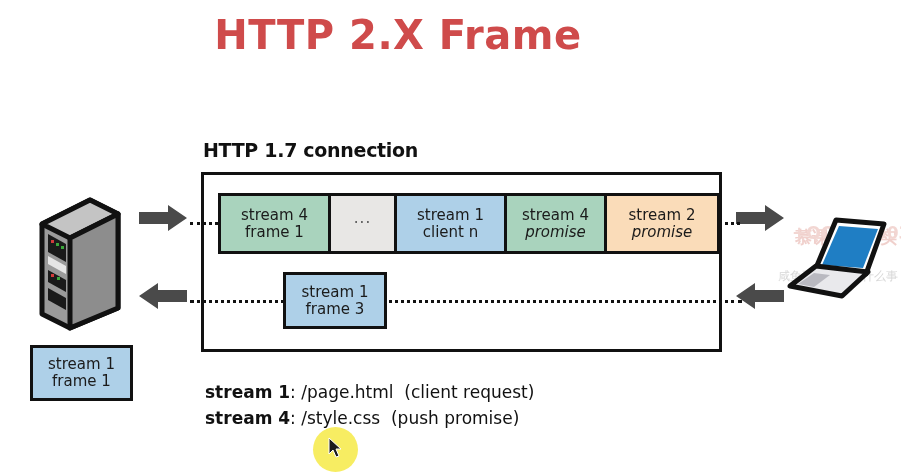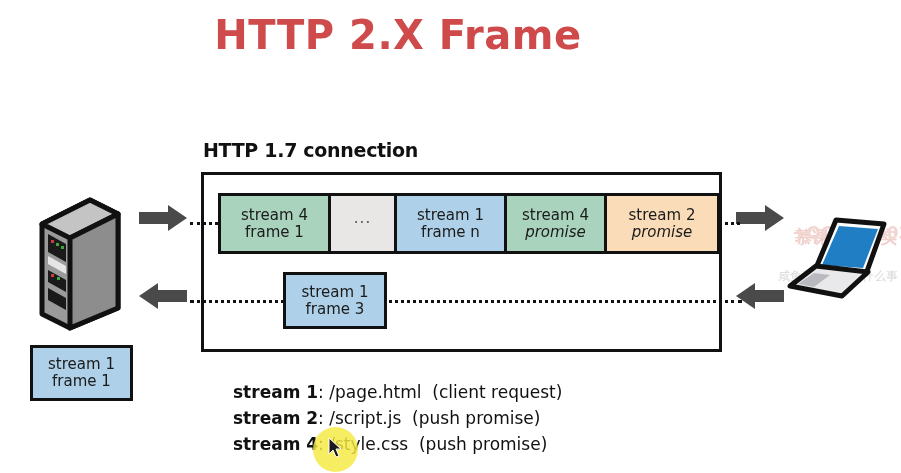--- a/index.html
+++ b/index.html
@@ -122,21 +122,20 @@
     text-align:center;
   }
 
   
   #legend { position:absolute; left:205px; top:380px; }
   .legend-row {
     font-family:"DejaVu Sans", sans-serif;
     font-size:17px; color:#111111;
     line-height:1.52;
     white-space:pre;
-    margin-left:28px;
   }
   .legend-row .lbl { font-weight:bold; }
 
   
   #cursor-highlight {
     position:absolute; left:313px; top:427px;
     width:45px; height:45px; border-radius:50%;
     background:#f5e93f; opacity:0.82;
     pointer-events:none;
   }
@@ -208,21 +207,21 @@
 <div id="frame-strip">
   <div class="frame-cell c-green" style="width:110px">
     <span class="l1">stream 4</span>
     <span class="l2">frame 1</span>
   </div>
   <div class="frame-cell c-grey ellipsis" style="width:66px">
     <span class="l2">···</span>
   </div>
   <div class="frame-cell c-blue" style="width:110px">
     <span class="l1">stream 1</span>
-    <span class="l2">frame n</span>
+    <span class="l2">client n</span>
   </div>
   <div class="frame-cell c-green" style="width:100px">
     <span class="l1">stream 4</span>
     <span class="l2 italic">promise</span>
   </div>
   <div class="frame-cell c-orange" style="width:110px">
     <span class="l1">stream 2</span>
     <span class="l2 italic">promise</span>
   </div>
 </div>
@@ -232,21 +231,20 @@
   <span class="l2">frame 3</span>
 </div>
 
 <div id="server-queue-box">
   <span class="l1">stream 1</span>
   <span class="l2">frame 1</span>
 </div>
 
 <div id="legend">
   <div class="legend-row"><span class="lbl">stream 1</span><span class="val">: /page.html  (client request)</span></div>
-  <div class="legend-row"><span class="lbl">stream 2</span><span class="val">: /script.js  (push promise)</span></div>
   <div class="legend-row"><span class="lbl">stream 4</span><span class="val">: /style.css  (push promise)</span></div>
 </div>
 
 <div id="cursor-highlight"></div>
 <div id="cursor-pointer">
   <svg width="16" height="22" viewBox="0 0 16 22">
     <polygon points="1,1 1,17 5,13 8,20 11,19 8,12 13,12" fill="#1b1b1b" stroke="#ffffff" stroke-width="1"></polygon>
   </svg>
 </div>
 

